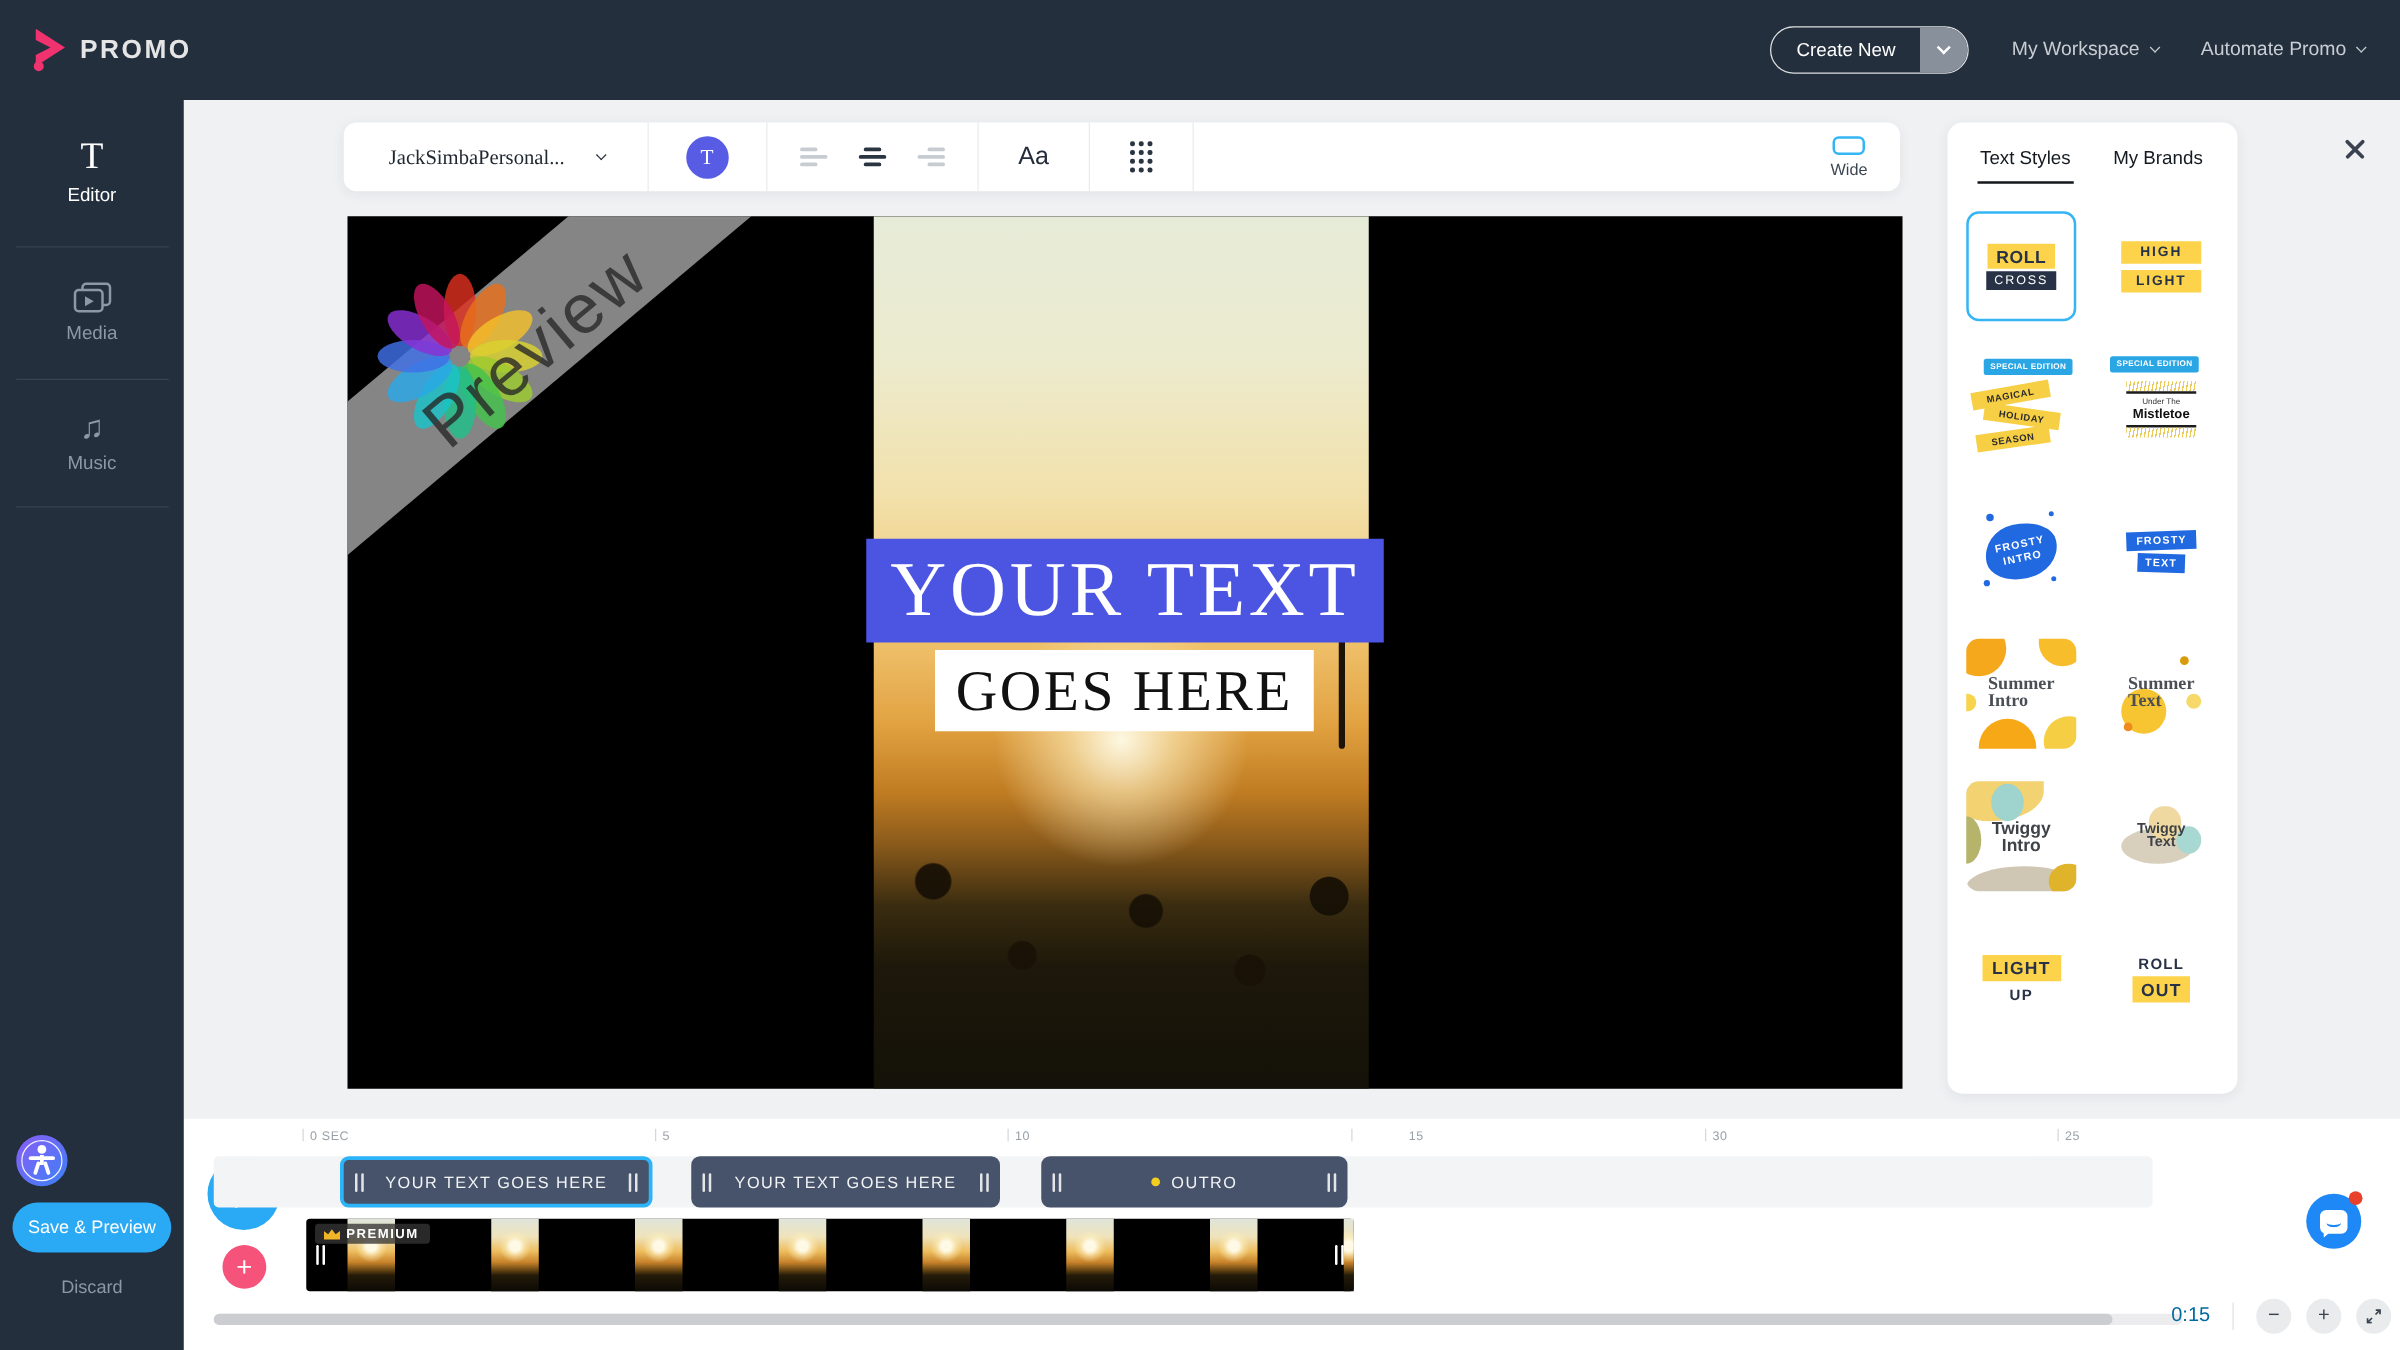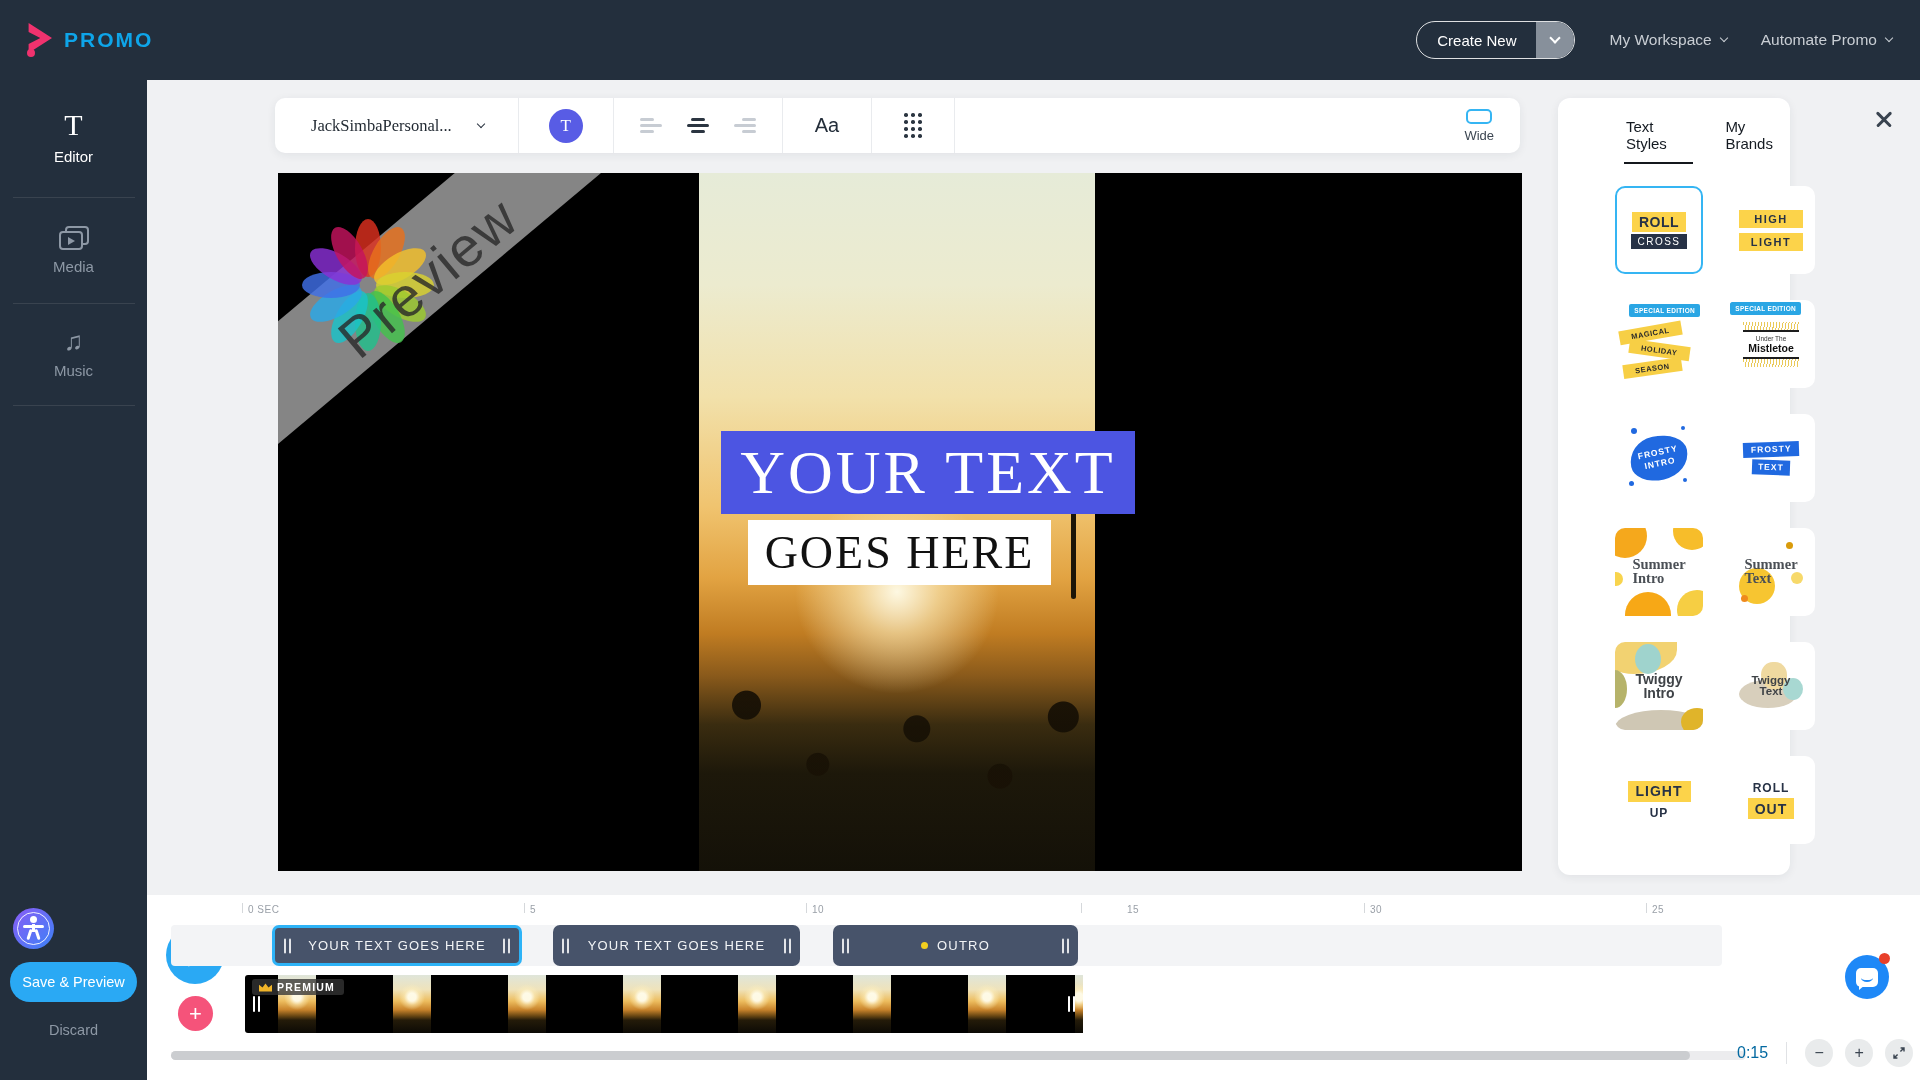--- a/index.html
+++ b/index.html
@@ -6,21 +6,21 @@
   html,body { width:1920px; height:1080px; overflow:hidden; }
   body { font-family:"Liberation Sans", sans-serif; background:#f0f1f3; }
   .stage { position:relative; width:1920px; height:1080px; }
 
   
   .topbar { position:absolute; left:0; top:0; width:1920px; height:80px; background:#232f3d; display:flex; align-items:center; z-index:30; }
   .logo { display:flex; align-items:center; gap:10px; margin-left:24px; }
   .logo-mark { position:relative; width:30px; height:34px; }
   .logo-tri { position:absolute; left:2px; top:0; width:26px; height:30px; background:#f0326e; clip-path:polygon(10% 0, 100% 50%, 10% 100%, 10% 70%, 55% 50%, 10% 30%); }
   .logo-dot { position:absolute; left:3px; bottom:0; width:8px; height:8px; border-radius:50%; background:#f0326e; }
-  .logo-text { color:#0ea5e9; font-size:21px; font-weight:700; letter-spacing:2px; }
+  .logo-text { color:#e5e5e5; font-size:21px; font-weight:700; letter-spacing:2px; }
   .topnav { margin-left:auto; display:flex; align-items:center; gap:34px; margin-right:28px; }
   .btn-create { display:flex; align-items:stretch; height:38px; border:1px solid rgba(255,255,255,.85); border-radius:19px; overflow:hidden; cursor:pointer; }
   .btn-create-main { display:flex; align-items:center; padding:0 20px; color:#fff; font-size:15px; }
   .btn-create-dd { width:38px; background:#87909b; display:flex; align-items:center; justify-content:center; }
   .chev { width:8px; height:8px; border-right:2px solid #fff; border-bottom:2px solid #fff; transform:rotate(45deg); margin-top:-4px; }
   .chev.sm { width:6px; height:6px; border-width:1.5px; border-color:#c9ced4; }
   .chev.dark { border-color:#2a333f; }
   .nav-item { display:flex; align-items:center; gap:9px; color:#c9ced4; font-size:15.5px; cursor:pointer; }
 
   
@@ -72,21 +72,21 @@
   .field-overlay { position:absolute; left:0; bottom:0; width:100%; height:34%;
     background:
       radial-gradient(circle at 12% 30%, rgba(20,14,4,.9) 0 14px, transparent 15px),
       radial-gradient(circle at 30% 55%, rgba(24,17,5,.9) 0 11px, transparent 12px),
       radial-gradient(circle at 55% 40%, rgba(20,14,4,.85) 0 13px, transparent 14px),
       radial-gradient(circle at 76% 60%, rgba(24,17,5,.9) 0 12px, transparent 13px),
       radial-gradient(circle at 92% 35%, rgba(20,14,4,.9) 0 15px, transparent 16px); }
   .silhouette { position:absolute; right:6px; top:41%; width:34px; height:140px; }
   .silhouette::before { content:""; position:absolute; right:2px; top:0; width:26px; height:26px; border-radius:50%; background:#221a08; }
   .silhouette::after { content:""; position:absolute; right:13px; top:20px; width:5px; height:120px; background:#1c1507; border-radius:3px; }
-  .bar-blue { position:absolute; left:415px; top:258px; width:414px; height:83px; background:#4c55e2; display:flex; align-items:center; justify-content:center;margin-left:28px; }
+  .bar-blue { position:absolute; left:415px; top:258px; width:414px; height:83px; background:#4c55e2; display:flex; align-items:center; justify-content:center; }
   .bar-blue span { font-family:"Liberation Serif", serif; color:#fff; font-size:62px; letter-spacing:3px; white-space:nowrap; }
   .bar-white { position:absolute; left:470px; top:347px; width:303px; height:65px; background:#fff; display:flex; align-items:center; justify-content:center; }
   .bar-white span { font-family:"Liberation Serif", serif; color:#111; font-size:46px; letter-spacing:2px; white-space:nowrap; }
   .wm-ribbon { position:absolute; left:-180px; top:62px; width:600px; height:94px; background:rgba(148,148,148,.9); transform:rotate(-40deg); z-index:2; }
   .wm-text { position:absolute; left:-30px; top:72px; width:360px; text-align:center; transform:rotate(-40deg); z-index:4; color:rgba(40,40,40,.8); font-size:56px; letter-spacing:2px; }
   .flower { position:absolute; left:90px; top:99px; width:0; height:0; z-index:3; }
   .flower span { position:absolute; left:0; top:0; width:58px; height:26px; border-radius:50%; transform-origin:0 50%; opacity:.82; }
   .flower span:nth-child(1){ background:#dd2f1e; transform:rotate(-90deg) translateX(8px);}
   .flower span:nth-child(2){ background:#e8701c; transform:rotate(-60deg) translateX(8px);}
   .flower span:nth-child(3){ background:#f3c02b; transform:rotate(-30deg) translateX(8px);}
@@ -94,21 +94,21 @@
   .flower span:nth-child(5){ background:#9ccc2e; transform:rotate(30deg) translateX(8px);}
   .flower span:nth-child(6){ background:#43c24c; transform:rotate(60deg) translateX(8px);}
   .flower span:nth-child(7){ background:#21c08b; transform:rotate(90deg) translateX(8px);}
   .flower span:nth-child(8){ background:#19c3c9; transform:rotate(120deg) translateX(8px);}
   .flower span:nth-child(9){ background:#29a8e8; transform:rotate(150deg) translateX(8px);}
   .flower span:nth-child(10){ background:#3f6fe8; transform:rotate(180deg) translateX(8px);}
   .flower span:nth-child(11){ background:#8a2fd6; transform:rotate(210deg) translateX(8px);}
   .flower span:nth-child(12){ background:#c4135e; transform:rotate(240deg) translateX(8px);}
 
   
-  .panel { position:absolute; left:1558px; top:98px; width:232px; height:777px; background:#fff; border-radius:12px; box-shadow:0 2px 10px rgba(30,40,60,.07); z-index:10;padding-left:42px; }
+  .panel { position:absolute; left:1558px; top:98px; width:232px; height:777px; background:#fff; border-radius:12px; box-shadow:0 2px 10px rgba(30,40,60,.07); z-index:10; }
   .panel-tabs { display:flex; gap:34px; padding:20px 0 0 26px; }
   .tab { font-size:15px; color:#141a21; cursor:pointer; padding-bottom:12px; position:relative; }
   .tab.active::after { content:""; position:absolute; left:-2px; right:-2px; bottom:0; height:2.5px; background:#14181d; }
   .style-grid { display:grid; grid-template-columns:88px 88px; column-gap:24px; row-gap:26px; padding:22px 0 0 15px; }
   .card { position:relative; width:88px; height:88px; background:#fff; border-radius:10px; display:flex; flex-direction:column; align-items:center; justify-content:center; overflow:hidden; cursor:pointer; }
   .card.selected { border:2px solid #35b5f3; }
   .tag-y { background:#fcd34a; color:#273246; font-weight:700; }
   .tag-d { background:#273246; color:#fff; }
   .c1 .tag-y { font-size:14px; padding:2px 7px; letter-spacing:.5px; }
   .c1 .tag-d { font-size:10px; padding:2px 6px; letter-spacing:1.5px; margin-top:2px; }

